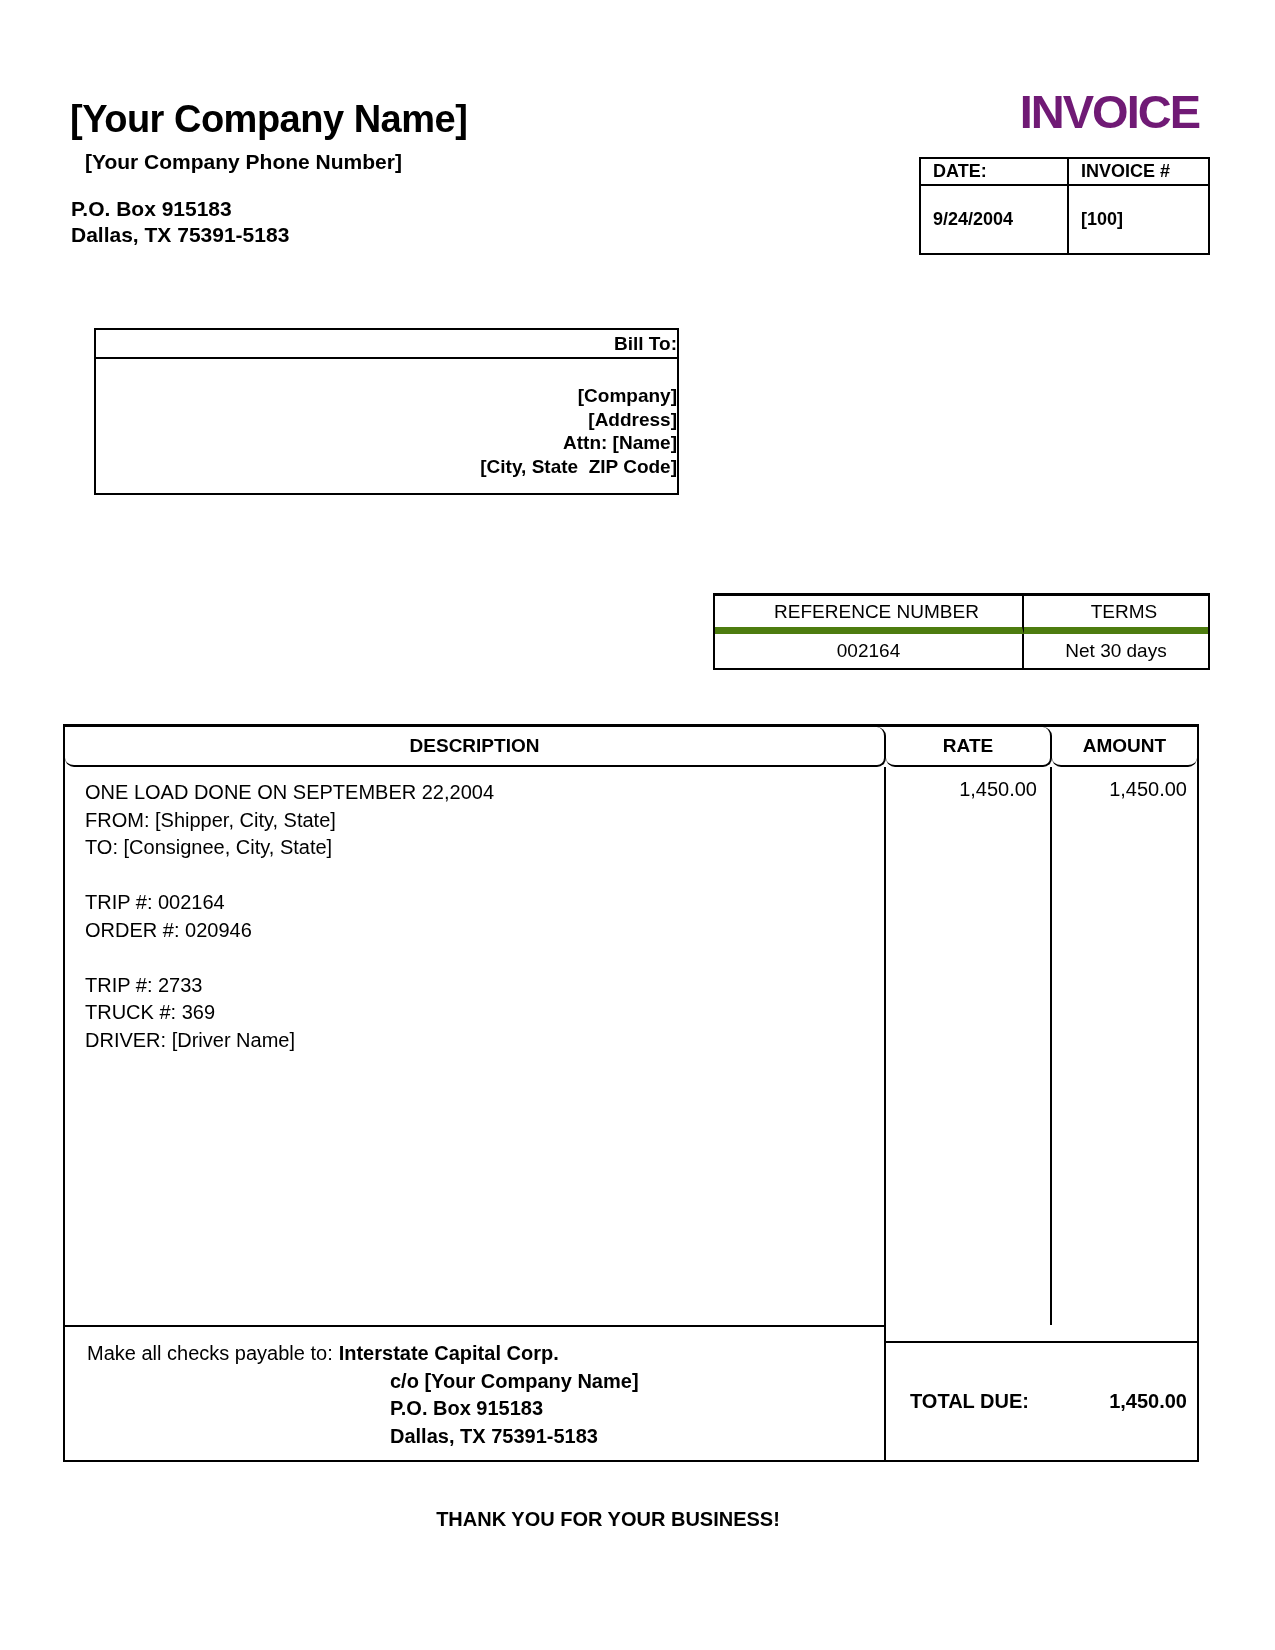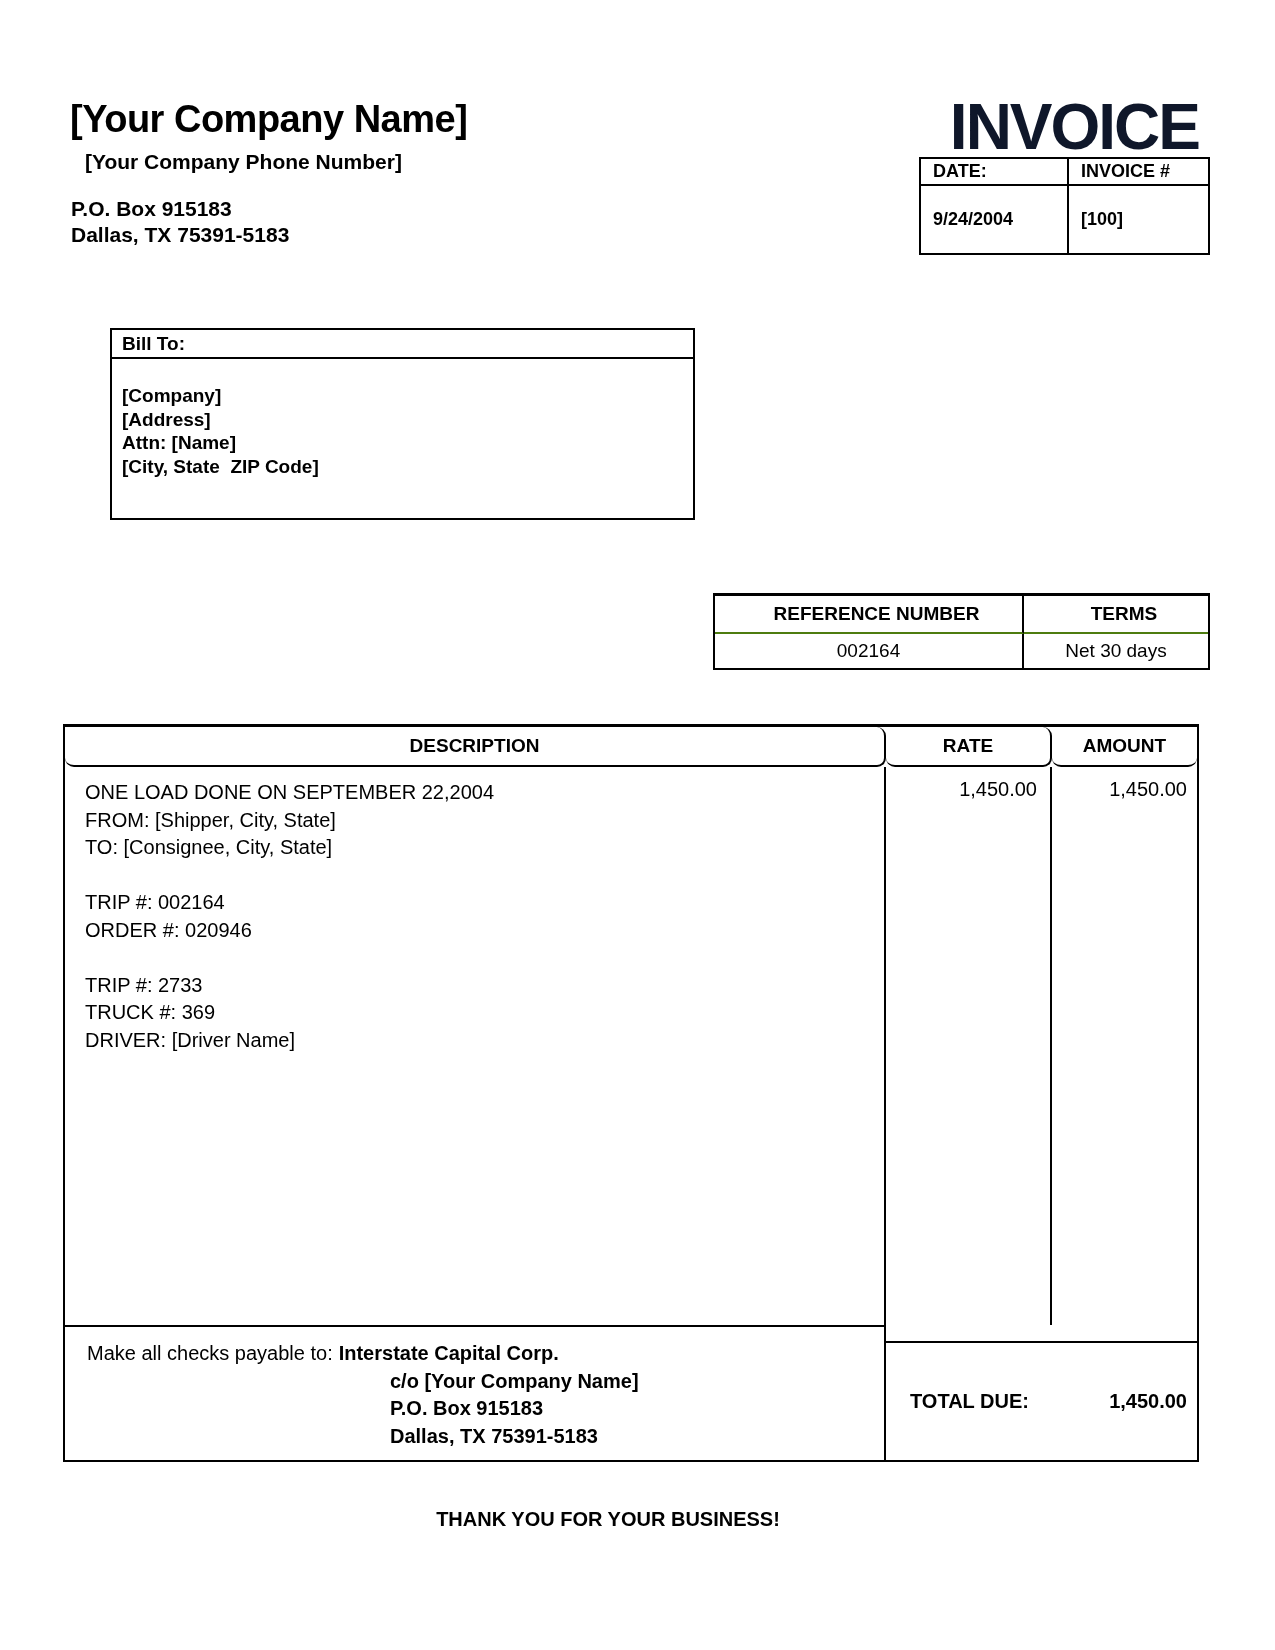--- a/index.html
+++ b/index.html
@@ -5,47 +5,47 @@
   html,body{margin:0;padding:0;background:#ffffff;}
   .page{
     position:relative;width:1275px;height:1650px;background:#ffffff;
     font-family:"Liberation Sans", sans-serif;color:#000;overflow:hidden;
   }
   
   .company-name{position:absolute;left:70px;top:98px;font-size:38px;font-weight:bold;letter-spacing:-0.5px;}
   .company-phone{position:absolute;left:85px;top:150px;font-size:21px;font-weight:bold;}
   .company-addr1{position:absolute;left:71px;top:197px;font-size:21px;font-weight:bold;}
   .company-addr2{position:absolute;left:71px;top:223px;font-size:21px;font-weight:bold;}
-  .invoice-title{position:absolute;right:76px;top:90px;font-size:64px;font-weight:bold;color:#0f172a;letter-spacing:-2px;}
+  .invoice-title{position:absolute;right:76px;top:84px;font-size:47px;font-weight:bold;color:#701a75;letter-spacing:-2px;}
   
   .meta-table{
     position:absolute;left:919px;top:157px;width:291px;height:98px;
     border:2px solid #000;box-sizing:border-box;
     display:grid;grid-template-columns:148px 1fr;grid-template-rows:27px 1fr;
   }
   .meta-table .cell{box-sizing:border-box;font-size:18px;padding-left:12px;}
   .meta-h{font-weight:bold;border-bottom:2px solid #000;display:flex;align-items:center;}
   .meta-v{font-weight:bold;display:flex;align-items:center;}
   .meta-table .rsep{border-right:2px solid #000;}
   
   .billto{
-    position:absolute;left:110px;top:328px;width:585px;height:192px;
-    border:2px solid #000;box-sizing:border-box;
+    position:absolute;left:94px;top:328px;width:585px;height:167px;
+    border:2px solid #000;box-sizing:border-box;text-align:right;
   }
   .billto-header{font-weight:bold;font-size:19px;padding:3px 0 2px 10px;border-bottom:2px solid #000;}
   .billto-lines{padding:25px 0 0 10px;font-weight:bold;font-size:19px;line-height:23.5px;}
   .billto-lines div{white-space:pre-wrap;}
   
   .ref-table{
     position:absolute;left:713px;top:593px;width:497px;height:77px;
     border:2px solid #000;border-top:3px solid #000;box-sizing:border-box;
     display:grid;grid-template-columns:309px 1fr;grid-template-rows:38px 1fr;
   }
   .ref-table .cell{box-sizing:border-box;display:flex;align-items:center;justify-content:center;font-size:19px;}
-  .ref-h{font-weight:bold;border-bottom:2px solid #4d7c0f;padding-left:16px;}
+  .ref-h{font-weight:normal;border-bottom:7px solid #4d7c0f;padding-left:16px;}
   .ref-table .rsep{border-right:2px solid #000;}
   
   .items-table{
     position:absolute;left:63px;top:724px;width:1136px;height:738px;
     border:2px solid #000;border-top:3px solid #000;box-sizing:border-box;
     display:grid;grid-template-columns:821px 166px 1fr;grid-template-rows:40px 1fr 135px;
   }
   .items-table > div{box-sizing:border-box;}
   .it-h{font-weight:bold;font-size:19px;display:flex;align-items:center;justify-content:center;border-bottom:2px solid #000;border-radius:9px;}
   .rsep{border-right:2px solid #000;}

